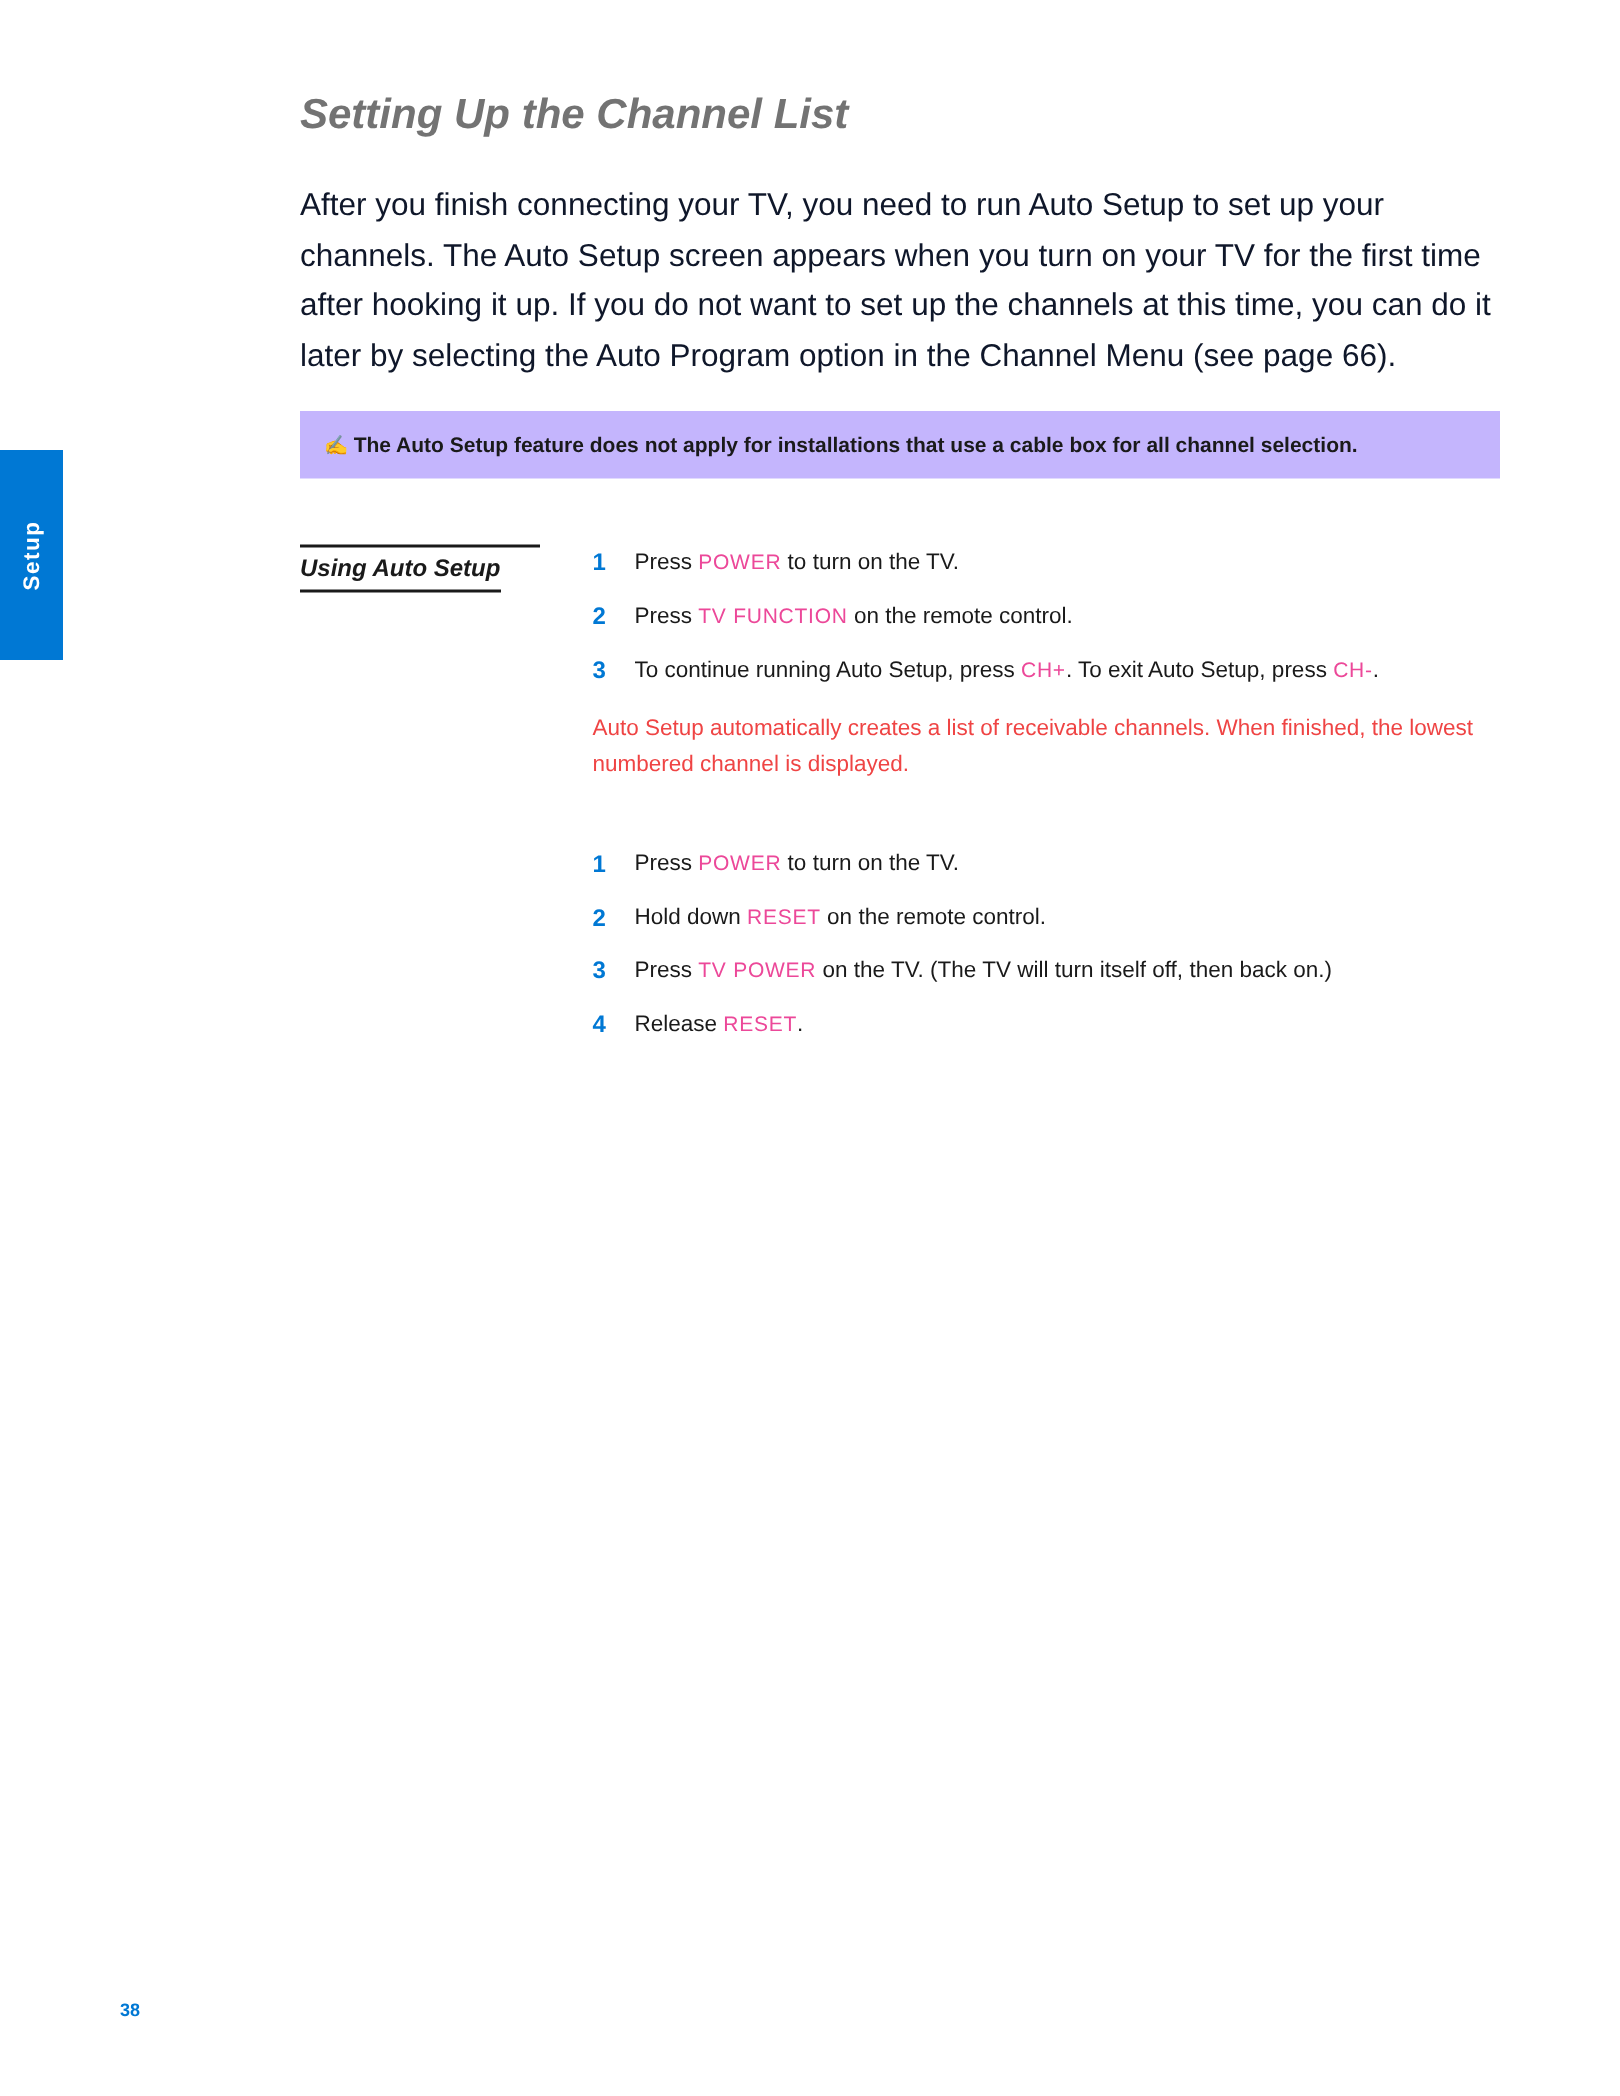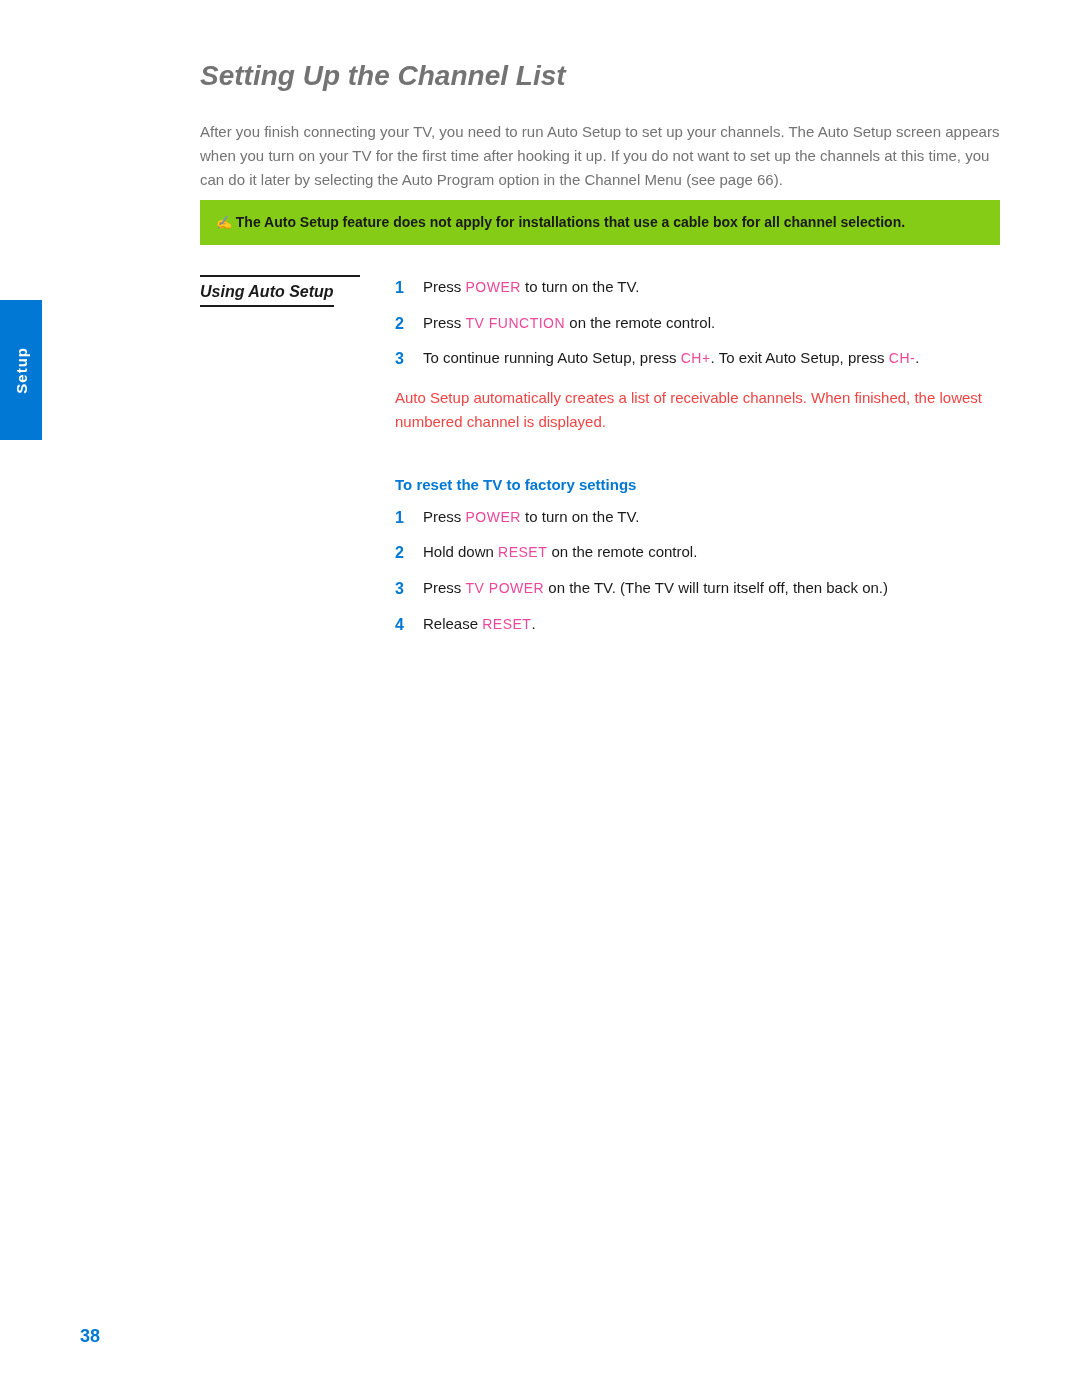--- a/index.html
+++ b/index.html
@@ -52,32 +52,32 @@
       color: #737373;
       font-size: 28px;
       font-weight: bold;
       font-style: italic;
       margin-bottom: 28px;
       margin-left: 120px;
     }
 
     
     .intro-paragraph {
-      font-size: 15px;
-      line-height: 1.6;
-      color: #737373;
-      margin-bottom: 8px;
+      font-size: 21px;
+      line-height: 1.6;
+      color: #0f172a;
+      margin-bottom: 20px;
     }
 
     
     .note-box {
-      background: #84cc16;
+      background: #c4b5fd;
       border: none;
       padding: 12px 16px;
-      margin-bottom: 30px;
+      margin-bottom: 44px;
       font-size: 14px;
       line-height: 1.5;
     }
 
     .note-box .note-icon {
       display: inline;
       font-size: 13px;
       color: #1a1a1a;
     }
 
@@ -170,21 +170,21 @@
       font-weight: bold;
       margin-bottom: 12px;
     }
 
     
     .page-number {
       position: absolute;
       bottom: 50px;
       left: 80px;
       color: #0078d4;
-      font-size: 18px;
+      font-size: 12px;
       font-weight: bold;
     }
 
     .full-content {
       margin-left: 120px;
     }
 
     .divider-line {
       border: none;
       border-top: 2px solid #1a1a1a;
@@ -230,21 +230,20 @@
           <li>
             <span class="list-number">3</span>
             <span class="list-text">To continue running Auto Setup, press <span class="blue-text">CH+</span>. To exit Auto Setup, press <span class="blue-text">CH-</span>.</span>
           </li>
         </ol>
         <p class="auto-description">Auto Setup automatically creates a list of receivable channels. When finished, the lowest numbered channel is displayed.</p>
       </div>
     </div>
 
     <div class="section-content" style="margin-left: 195px;">
-      <p class="factory-reset-heading">To reset the TV to factory settings</p>
       <ol class="numbered-list">
         <li>
           <span class="list-number">1</span>
           <span class="list-text">Press <span class="blue-text">POWER</span> to turn on the TV.</span>
         </li>
         <li>
           <span class="list-number">2</span>
           <span class="list-text">Hold down <span class="blue-text">RESET</span> on the remote control.</span>
         </li>
         <li>

